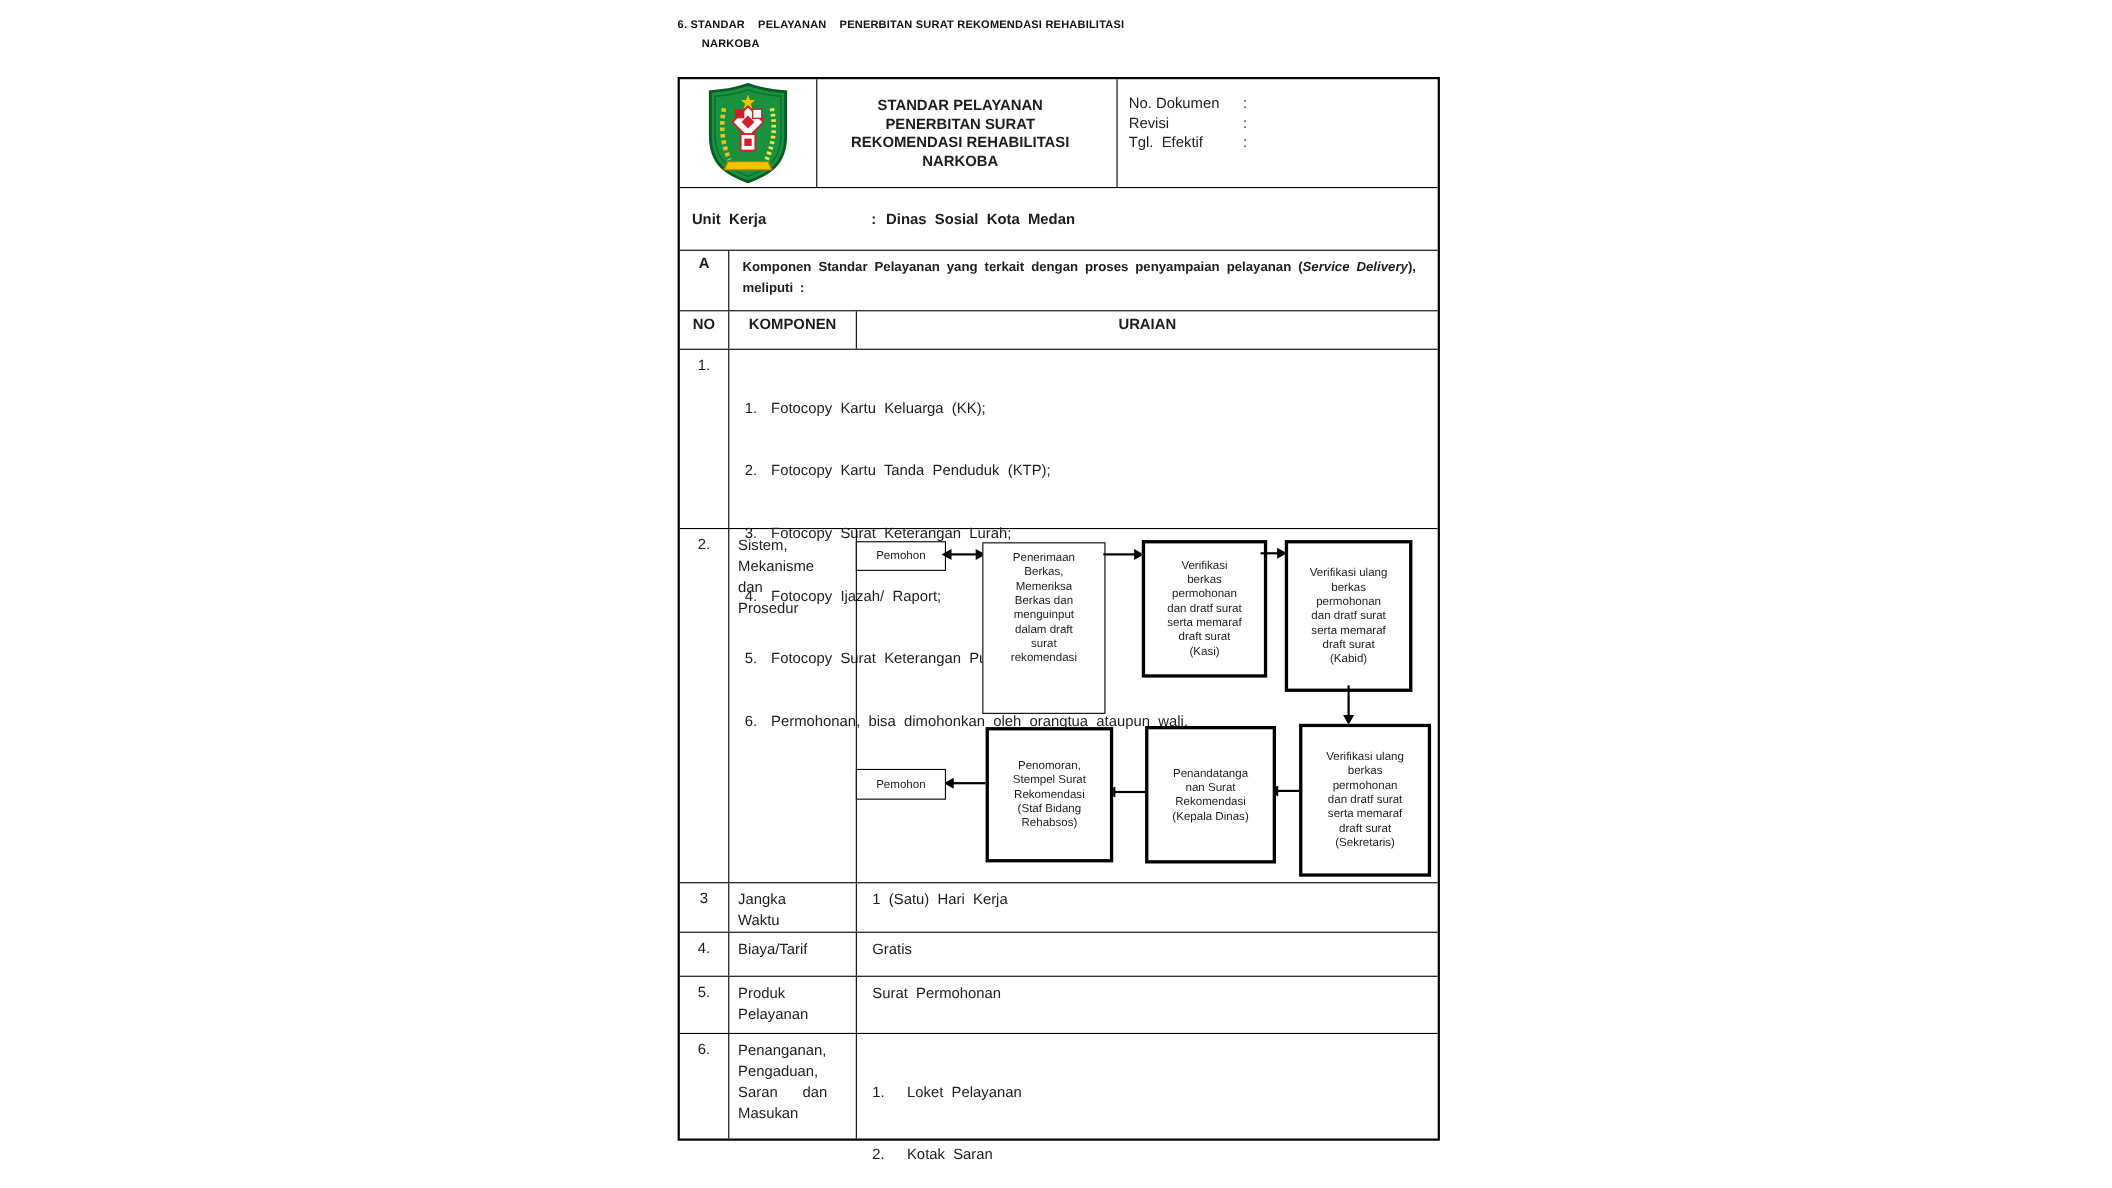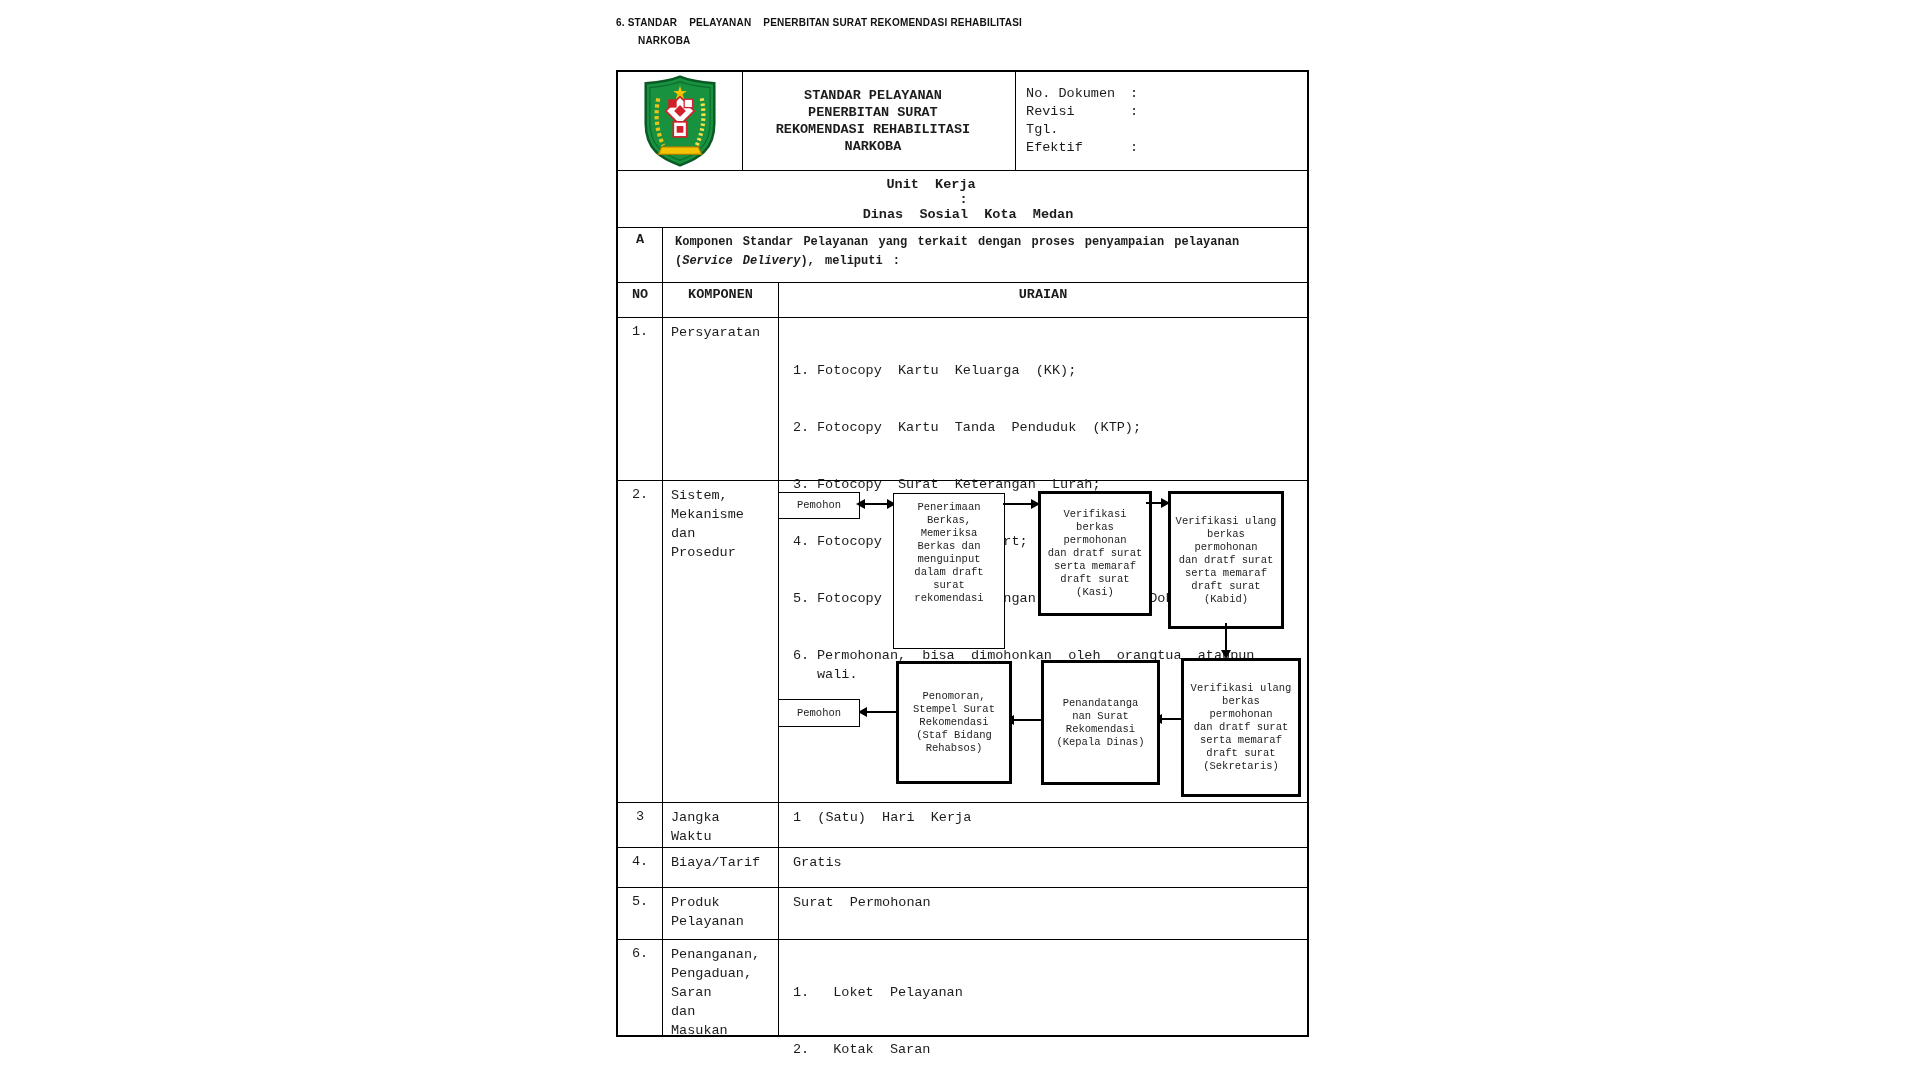--- a/index.html
+++ b/index.html
@@ -2,24 +2,24 @@
 <html><head>
 <meta charset="utf-8">
 <style>
   html,body{margin:0;padding:0;background:#ffffff;}
   body{width:1920px;height:1080px;position:relative;overflow:hidden;
        font-family:"Liberation Sans","DejaVu Sans",sans-serif;color:#1c1c1c;}
   .doc{position:absolute;left:616px;top:14px;width:689px;}
   .doc-title{font-weight:700;font-size:10px;line-height:18px;white-space:pre-wrap;
              padding-left:22px;text-indent:-22px;letter-spacing:.2px;color:#111;}
   .tbl{position:absolute;top:56px;left:0;width:689px;border:2px solid #000;background:#fff;}
-  .tr{display:flex;border-top:1.5px solid #000;box-sizing:border-box;font-family:Liberation Mono, monospace;}
+  .tr{display:flex;border-top:1.5px solid #000;box-sizing:border-box;}
   .tr:first-child{border-top:none;}
   .td{border-left:1.5px solid #000;box-sizing:border-box;position:relative;}
-  .td:first-child{border-left:none;flex-direction:column;}
+  .td:first-child{border-left:none;}
   
   .r-head{height:98px;}
   .c-logo{width:126px;display:flex;align-items:center;justify-content:center;}
   .c-htitle{width:266px;display:flex;align-items:center;justify-content:center;
             font-weight:700;font-size:13.5px;line-height:17px;text-align:center;white-space:pre-wrap;}
   .c-hinfo{width:297px;padding:13px 0 0 10px;font-size:13.5px;line-height:18px;margin-left:12px;}
   .info-line{white-space:pre-wrap;}
   .info-label{display:inline-block;width:104px;white-space:pre-wrap;}
   
   .r-unit{height:57px;align-items:center;}
@@ -119,21 +119,20 @@
     </div>
 
     <div class="tr r-colh">
       <div class="td c-no">NO</div>
       <div class="td c-komp">KOMPONEN</div>
       <div class="td c-ura">URAIAN</div>
     </div>
 
     <div class="tr r-persy">
       <div class="td c-no bodytxt">1.</div>
-      <div class="td c-komp-b bodytxt">Persyaratan</div>
       <div class="td c-ura-b bodytxt">
         <div class="li"><span class="li-num">1.</span><span class="li-text">Fotocopy  Kartu  Keluarga  (KK);</span></div>
         <div class="li"><span class="li-num">2.</span><span class="li-text">Fotocopy  Kartu  Tanda  Penduduk  (KTP);</span></div>
         <div class="li"><span class="li-num">3.</span><span class="li-text">Fotocopy  Surat  Keterangan  Lurah;</span></div>
         <div class="li"><span class="li-num">4.</span><span class="li-text">Fotocopy  Ijazah/  Raport;</span></div>
         <div class="li"><span class="li-num">5.</span><span class="li-text">Fotocopy  Surat  Keterangan  Puskesmas/  Dokter;</span></div>
         <div class="li"><span class="li-num">6.</span><span class="li-text">Permohonan,  bisa  dimohonkan  oleh  orangtua  ataupun  wali.</span></div>
       </div>
     </div>
 

